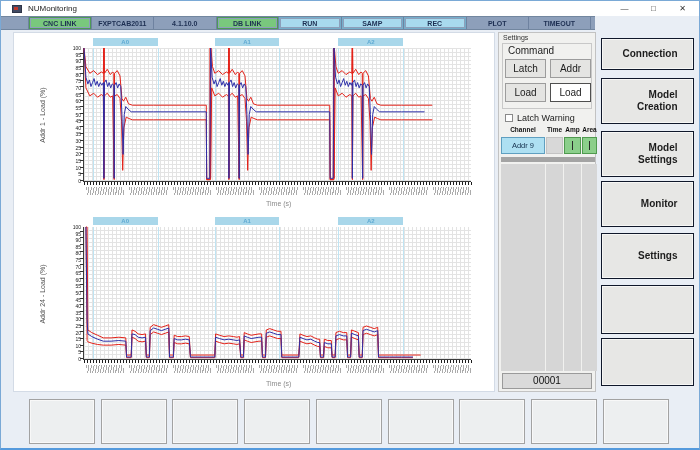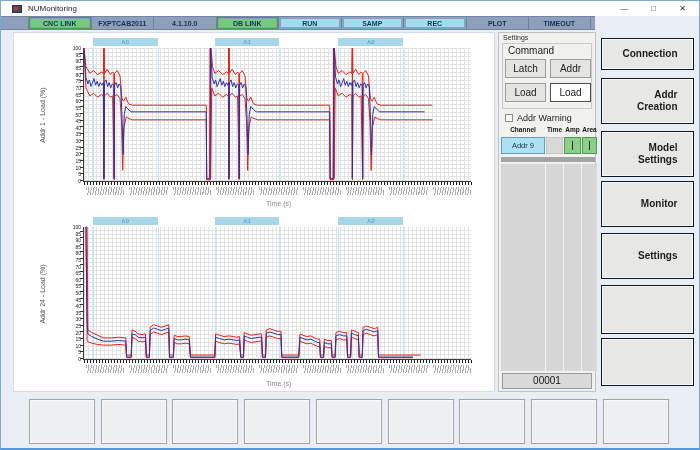--- a/index.html
+++ b/index.html
@@ -236,21 +236,21 @@
       <div class="command-title">Command</div>
       <div class="cmd-grid" id="cmd-grid">
           <div class="cmd-btn">Latch</div>
           <div class="cmd-btn">Addr</div>
           <div class="cmd-btn">Load</div>
           <div class="cmd-btn active">Load</div>
         </div>
     </div>
     <div class="cb-row">
       <span class="cb-box"></span>
-      <span class="cb-label">Addr Warning</span>
+      <span class="cb-label">Latch Warning</span>
     </div>
     <div class="chtable" id="chtable">
         <div class="tbl-head">
           <div>Channel</div>
           <div>Time</div>
           <div>Amp</div>
           <div>Area</div>
         </div>
         <div class="tbl-row">
           <div class="cell-chan">Addr 9</div>
@@ -271,21 +271,21 @@
         </div>
       </div>
     <div class="counter">00001</div>
   </div>
 
   <div id="sidebar">
       <div class="side-btn" style="top: 37px; height: 32px;">
         <div style="width: 60px;">Connection</div>
       </div>
       <div class="side-btn" style="top: 77px; height: 46px;">
-        <div style="width: 60px;">Addr Creation</div>
+        <div style="width: 60px;">Model Creation</div>
       </div>
       <div class="side-btn" style="top: 130px; height: 46px;">
         <div style="width: 60px;">Model Settings</div>
       </div>
       <div class="side-btn" style="top: 180px; height: 46px;">
         <div style="width: 60px;">Monitor</div>
       </div>
       <div class="side-btn" style="top: 232px; height: 46px;">
         <div style="width: 60px;">Settings</div>
       </div>

